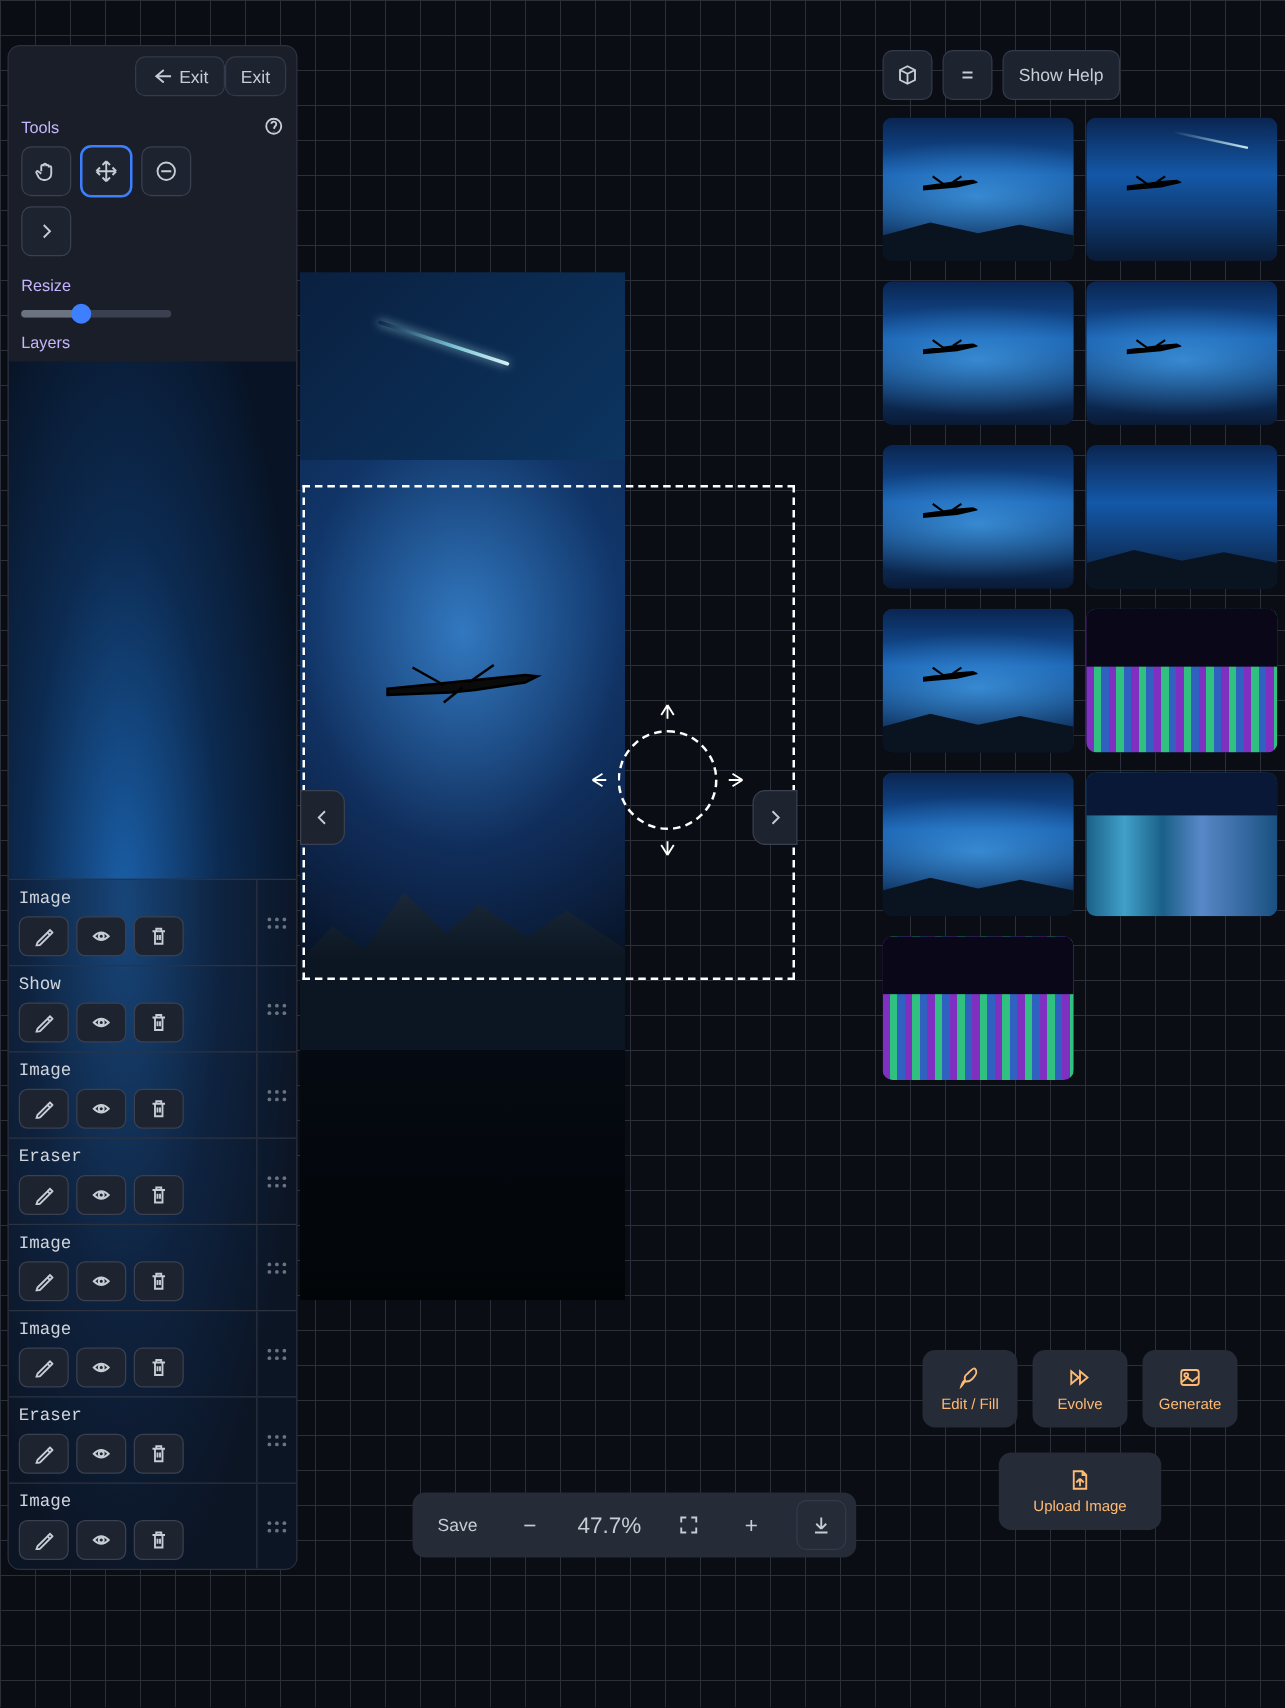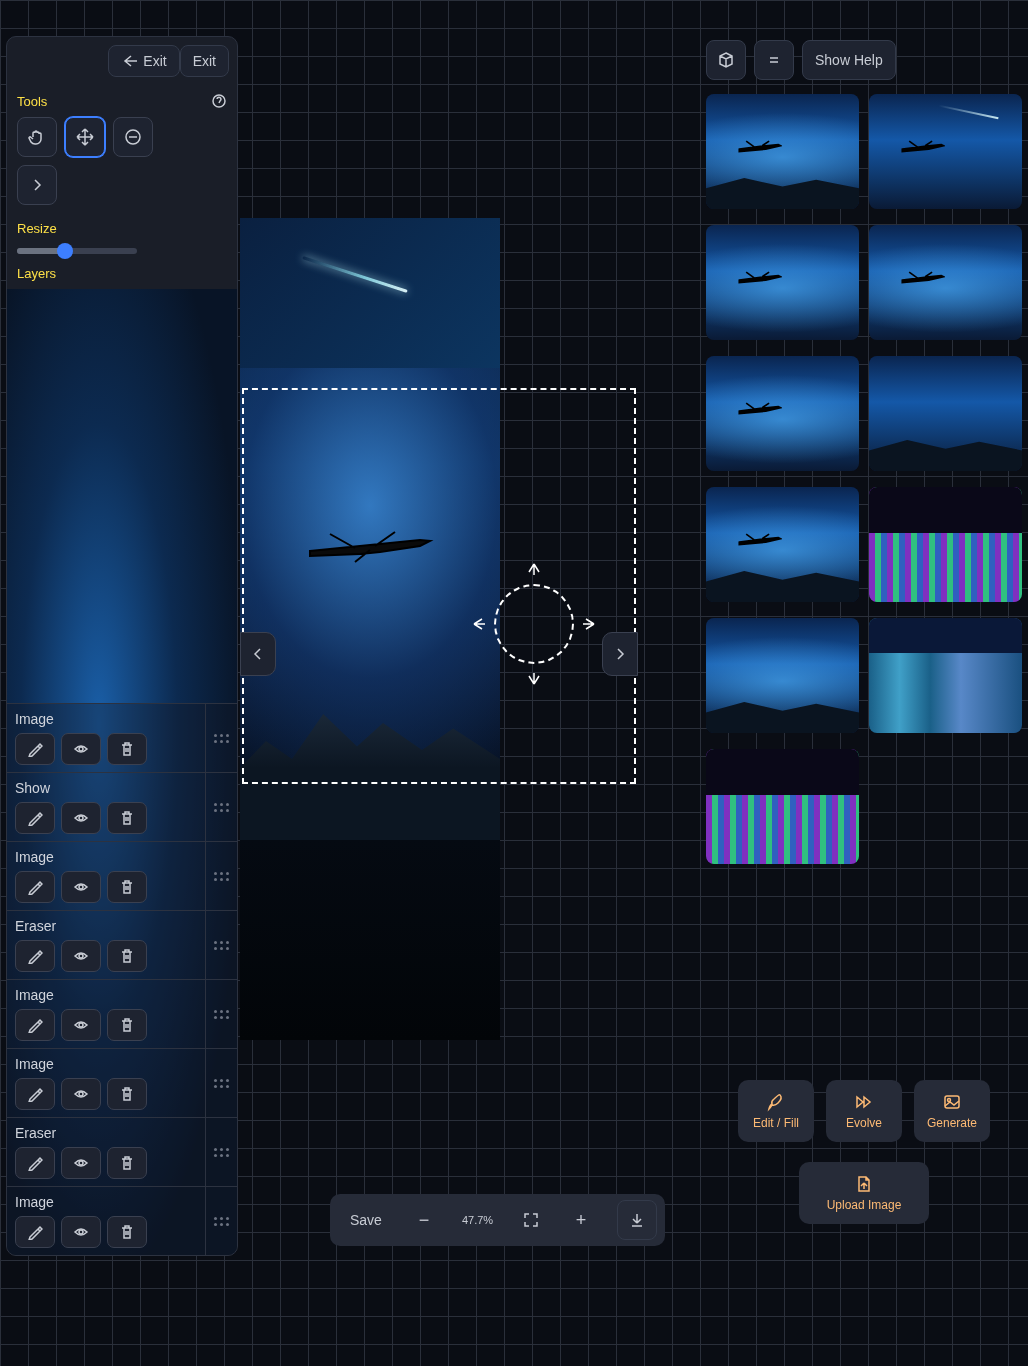--- a/index.html
+++ b/index.html
@@ -30,35 +30,35 @@
 .left-top { padding:8px; display:flex; justify-content:flex-end; }
 .btn {
   background:#1e2330; border:1px solid #333a4a;
   border-radius:8px; color:#c8ccd4;
   padding:7px 12px; font-size:14px;
   display:flex; align-items:center; gap:6px;
   cursor:pointer;
 }
 .btn-icon { width:40px; height:40px; justify-content:center; padding:0; }
 .sect { padding:8px 10px; display:flex; justify-content:space-between; align-items:center; }
-.sect-lbl { font-size:13px; color:#fde047; }
+.sect-lbl { font-size:13px; color:#c4b5fd; }
 .tool-row { display:flex; gap:8px; padding:0 10px; }
 .tool { width:40px; height:40px; border:1px solid #3a4050; border-radius:8px; display:flex; align-items:center; justify-content:center; cursor:pointer; background:#1e2330; }
 .tool.sel { border-color:#3d7fff; box-shadow:0 0 0 1px #3d7fff; }
 .expand { margin:8px 10px; }
 .slider-wrap { padding:4px 10px; }
 .slider { width:120px; height:6px; background:#3a4050; border-radius:3px; position:relative; }
 .slider::before { content:""; position:absolute; left:0; width:40%; height:100%; background:#6b7280; border-radius:3px; }
 .slider-thumb { position:absolute; left:40%; top:-5px; width:16px; height:16px; background:#3d7fff; border-radius:50%; transform:translateX(-50%); }
 .layers-bg { flex:1; position:relative; overflow:hidden; }
 .aurora-bg { position:absolute; inset:0; background:radial-gradient(ellipse at 40% 45%, #1a5fa8 0%, #0c2a50 40%, #081426 75%); }
 .layer-list { position:absolute; left:0; right:0; bottom:0; }
 .layer { border-top:1px solid #2c3240; background:rgba(20,24,34,0.35); display:flex; }
 .layer-main { flex:1; padding:7px 8px; }
-.layer-name { font-size:14px; color:#d0d4dc; margin-bottom:6px; }
+.layer-name { font-size:14px; color:#d0d4dc; margin-bottom:6px;font-family:Liberation Mono, monospace; }
 .layer-btns { display:flex; gap:6px; }
 .sm-btn { width:40px; height:32px; border:1px solid #3a4050; border-radius:7px; background:#1e2330; display:flex; align-items:center; justify-content:center; cursor:pointer; }
 .drag { width:32px; border-left:1px solid #2c3240; display:flex; align-items:center; justify-content:center; cursor:grab; }
 .dots { display:grid; grid-template-columns:repeat(3,3px); gap:3px; }
 .dots span { width:3px; height:3px; background:#6b7280; border-radius:50%; }
 
 .canvas-area { position:absolute; left:240px; top:36px; width:398px; height:1220px; }
 .placed {
   position:absolute; left:0; top:182px; width:260px; height:822px;
   background:
@@ -106,21 +106,21 @@
 .act-row { display:flex; gap:12px; justify-content:center; margin-top:20px; }
 .act-btn { width:76px; height:62px; background:#262b38; border-radius:10px; display:flex; flex-direction:column; align-items:center; justify-content:center; gap:4px; cursor:pointer; font-size:12px; color:#fdba74; }
 .act-wide { width:130px;align-items:center; }
 
 .bottom {
   position:absolute; left:330px; bottom:120px;
   display:flex; gap:10px; align-items:center;
   background:#262b38; border-radius:10px; padding:6px 8px;
 }
 .bottom .btn { background:transparent; border:none; }
-.zoom { font-size:11px; padding:0 8px; }
+.zoom { font-size:18px; padding:0 8px; }
 .ic { font-size:18px; line-height:1; }
 svg { fill:none; stroke:currentColor; stroke-width:1.5; }
 </style>
 </head>
 <body>
 
 <div class="grid-bg"></div>
 
 <div class="canvas-area">
   <div class="placed">

